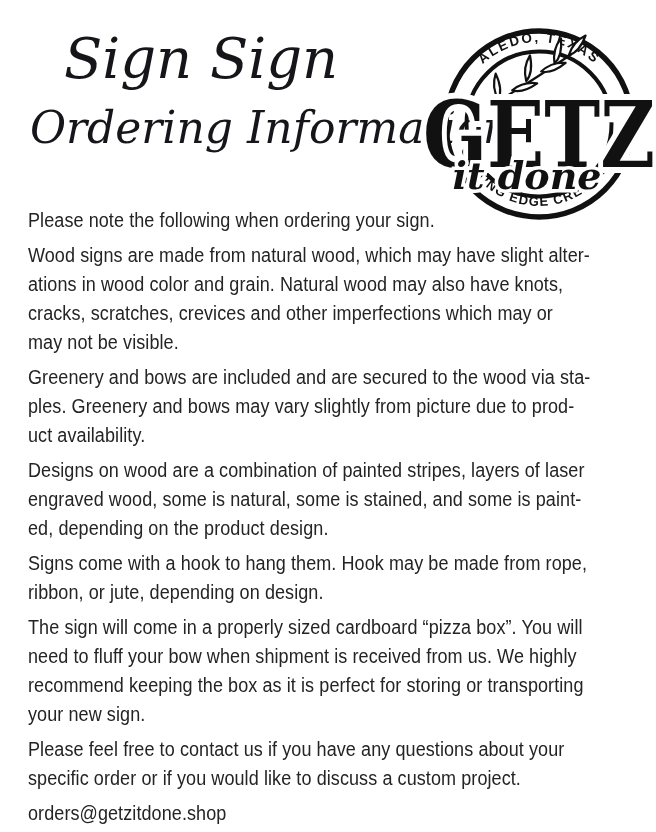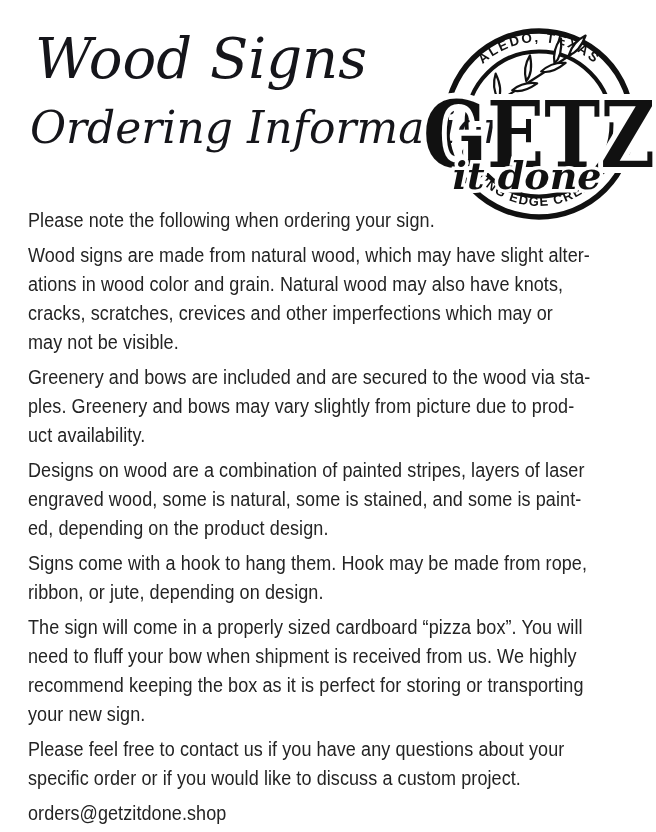--- a/index.html
+++ b/index.html
@@ -90,21 +90,21 @@
     white-space: pre;
     letter-spacing: 0.1px;
   }
 </style>
 </head>
 <body>
 
 <div class="page">
 
   <div class="title-block">
-    <div class="title-line1">Wood Signs</div>
+    <div class="title-line1">Sign Sign</div>
     <div class="title-line2">Ordering Information</div>
   </div>
 
   <div class="logo-badge">
     <svg width="233" height="218" viewBox="0 0 233 218">
       <defs>
         <path id="topArc" d="M 34 107 A 82 82 0 0 1 198 107" fill="none"></path>
         <path id="bottomArc" d="M 34 107 A 82 82 0 0 0 198 107" fill="none"></path>
       </defs>
 

